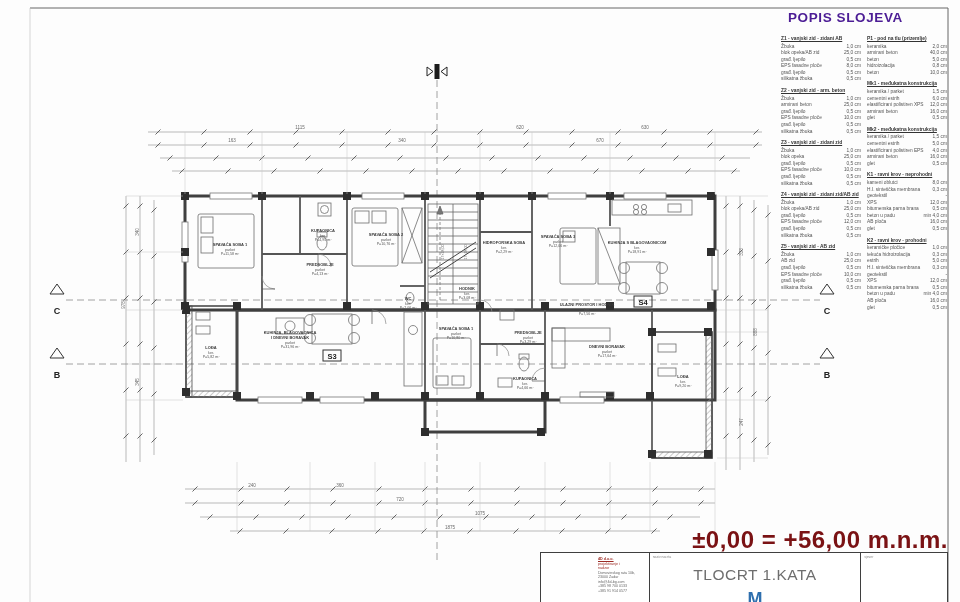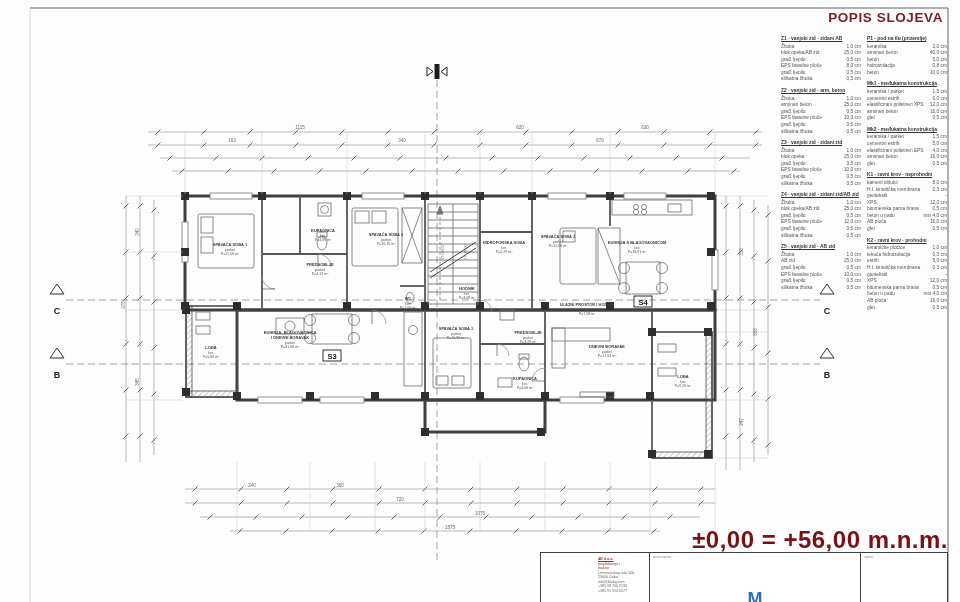--- a/index.html
+++ b/index.html
@@ -1,20 +1,20 @@
 <!DOCTYPE html>
 <html><head>
 <meta charset="utf-8">
 <style>
   html,body{margin:0;padding:0;}
   body{width:960px;height:602px;overflow:hidden;position:relative;background:#fdfdfd;
        font-family:"Liberation Sans",sans-serif;color:#3c3c3c;}
   svg text{font-family:"Liberation Sans",sans-serif;}
-  .legend-title{position:absolute;left:788px;top:10px;width:155px;text-align:right;
-       font-size:13.5px;font-weight:bold;letter-spacing:.6px;color:#7f1d1d;}
+  .legend-title{position:absolute;left:788px;top:10px;width:155px;text-align:left;
+       font-size:13.5px;font-weight:bold;letter-spacing:.6px;color:#4c1d95;}
   .legend{position:absolute;left:781px;top:36px;width:166px;display:flex;gap:6px;}
   .lcol{width:80px;display:flex;flex-direction:column;}
   .lsec{margin-bottom:5px;}
   .lsec h4{margin:0 0 1px 0;font-size:4.9px;font-weight:bold;color:#333;
        text-decoration:underline;line-height:6.5px;white-space:nowrap;}
   .lrow{display:flex;justify-content:space-between;font-size:4.8px;line-height:6.6px;
        color:#555;white-space:nowrap;}
   .lrow .v{color:#555;}
   .elev{position:absolute;right:12px;top:526px;font-size:24px;font-weight:bold;
        color:#7a1214;letter-spacing:.5px;}
@@ -866,18 +866,19 @@
         <div class="r">nadzor</div>
         <div class="g">Domovinskog rata 10b,</div>
         <div class="g">23000 Zadar</div>
         <div class="g">info@4d-bg.com</div>
         <div class="g">+385 98 700 0133</div>
         <div class="g">+385 91 914 0577</div>
       </div>
   </div>
   <div class="tb-cell tb-c2">
     <div class="tb-tiny">naziv nacrta</div>
+    <div class="tb-title">TLOCRT 1.KATA</div>
     <div class="tb-scale">M</div>
   </div>
   <div class="tb-cell tb-c3">
     <div class="tb-tiny">sjever</div>
   </div>
 </div>
 
 </body></html>

